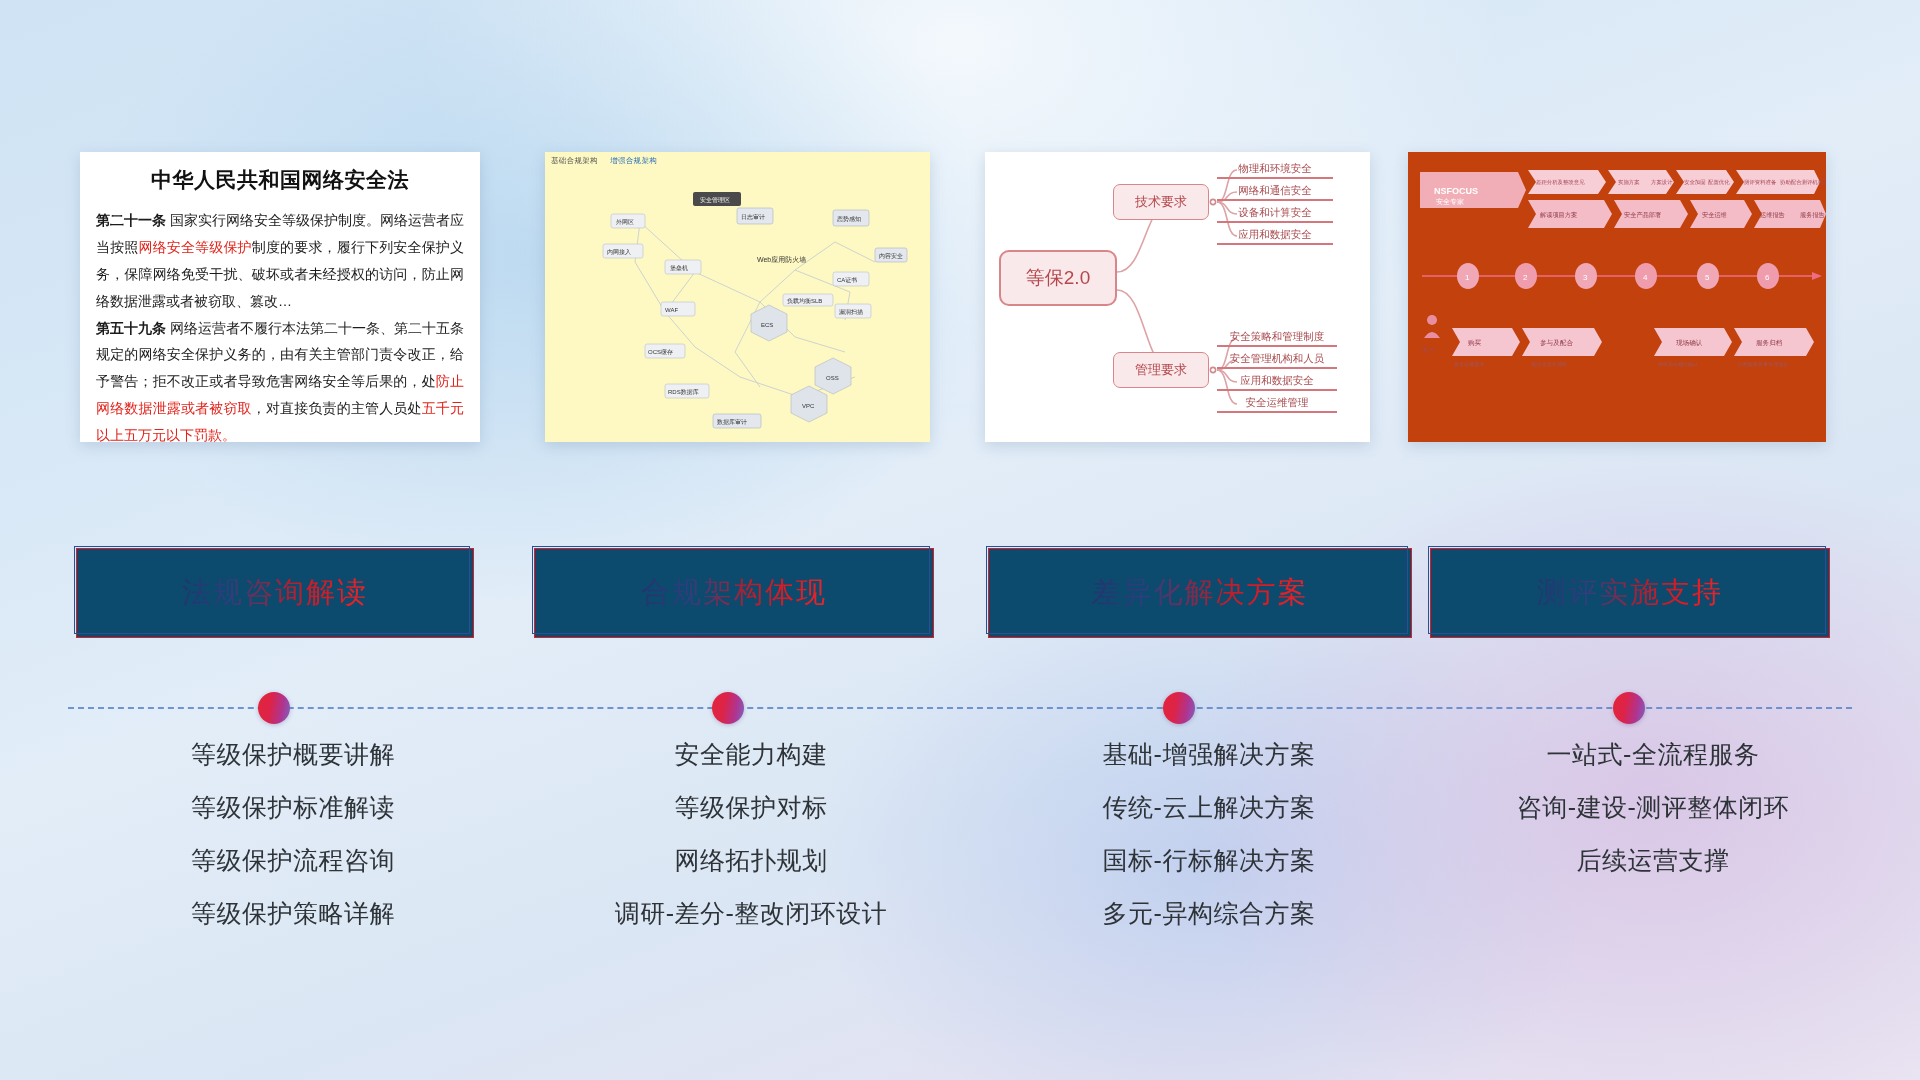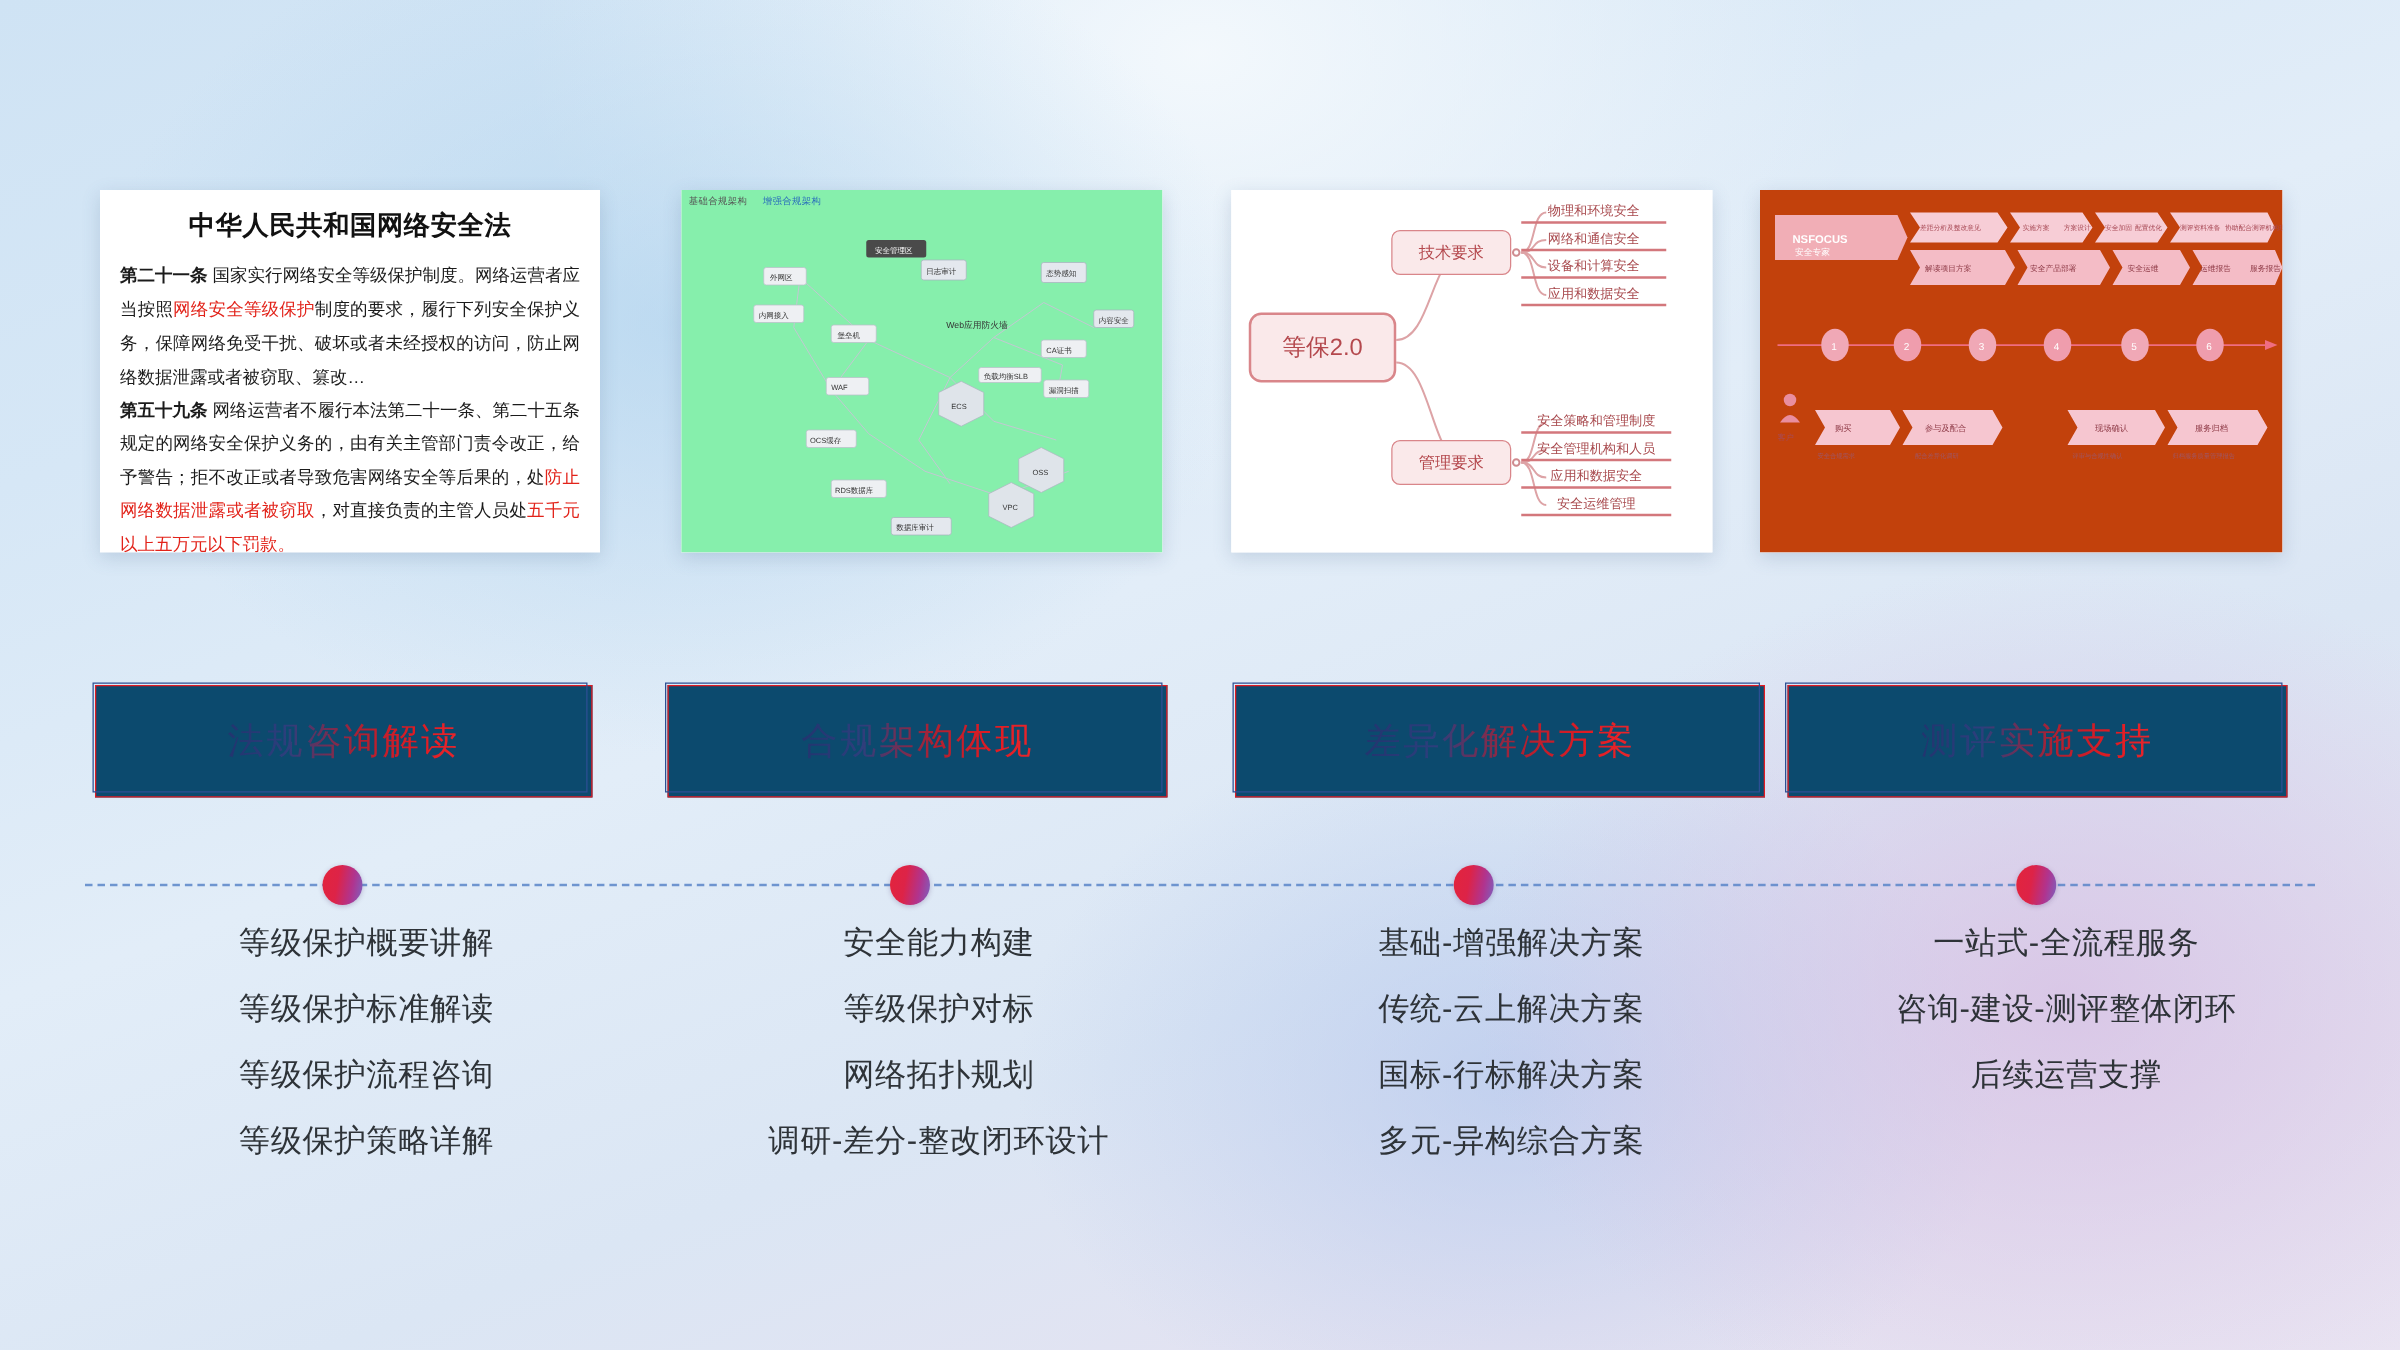--- a/index.html
+++ b/index.html
@@ -36,21 +36,21 @@
   .law { padding: 14px 16px 10px 16px; }
   .law-title {
     text-align: center; font-weight: bold; font-size: 21px; color: #111;
     letter-spacing: .5px; margin-bottom: 13px;
   }
   .law-body { font-size: 14px; line-height: 1.92; color: #1b1b1b; text-align: justify; }
   .law-body b { font-weight: bold; }
   .law-body .hl { color: #e2231a; }
 
   
-  .arch { position: relative; width: 100%; height: 100%; background: #86efac; }
+  .arch { position: relative; width: 100%; height: 100%; background: #fef9c3; }
   .arch .tabbar { position:absolute; left:6px; top:4px; font-size:7.5px; color:#555; letter-spacing:.3px;}
   .arch .tabbar .t2 { color:#2a6fbb; margin-left:10px;}
   .arch svg { position: absolute; left: 0; top: 0; }
   .arch .nlbl { font-size: 6px; fill: #333; font-family: "Liberation Sans", sans-serif; }
   .arch .nbox { fill:#eef0f3; stroke:#b9c0c9; stroke-width:.6; }
   .arch .dbox { fill:#e4e8ee; stroke:#aab3bf; stroke-width:.6; }
   .arch .ln { stroke:#c2c8d2; stroke-width:.8; fill:none; }
   .arch .hex { fill:#dfe4ea; stroke:#aeb6c1; stroke-width:.6; }
   .arch .blk { fill:#4a4a4a; }
   .arch .wlbl { fill:#fff; font-size:6px; }

